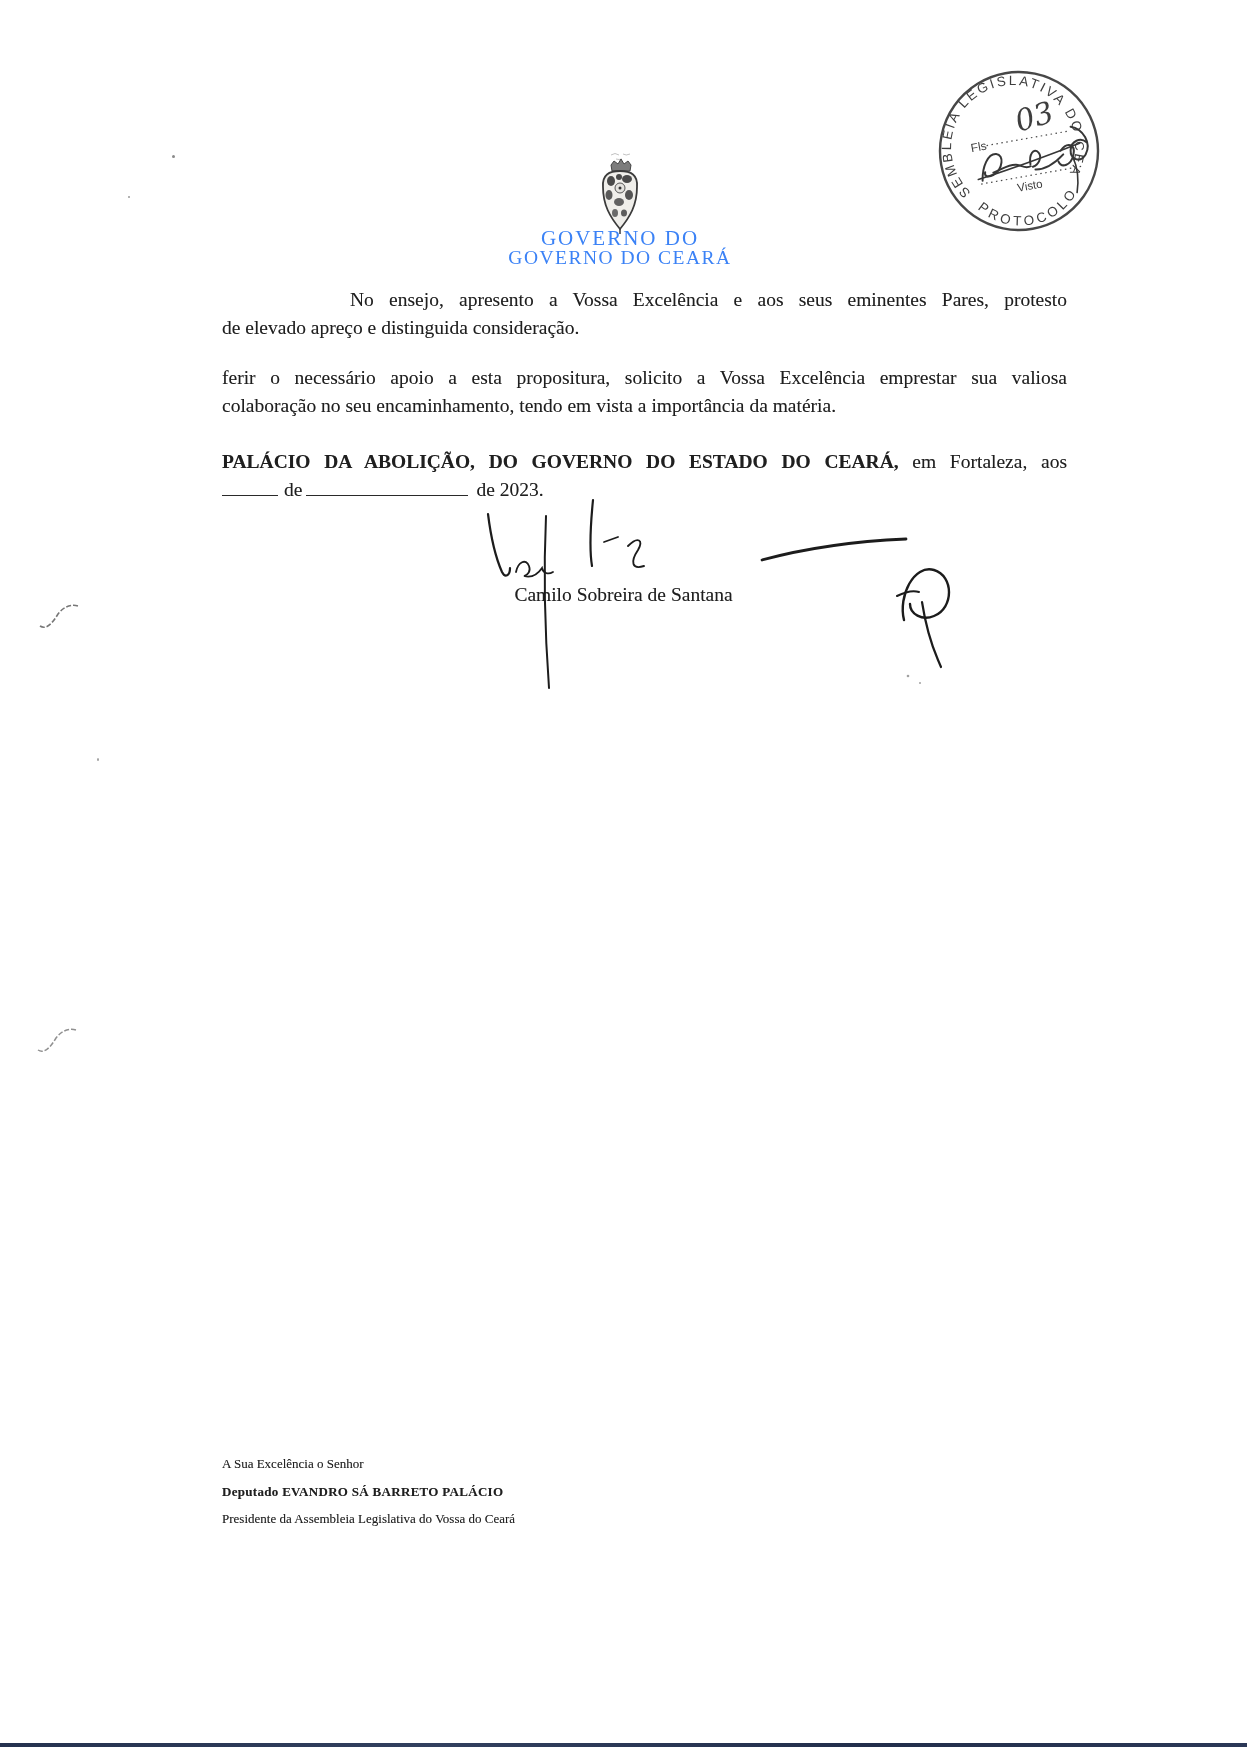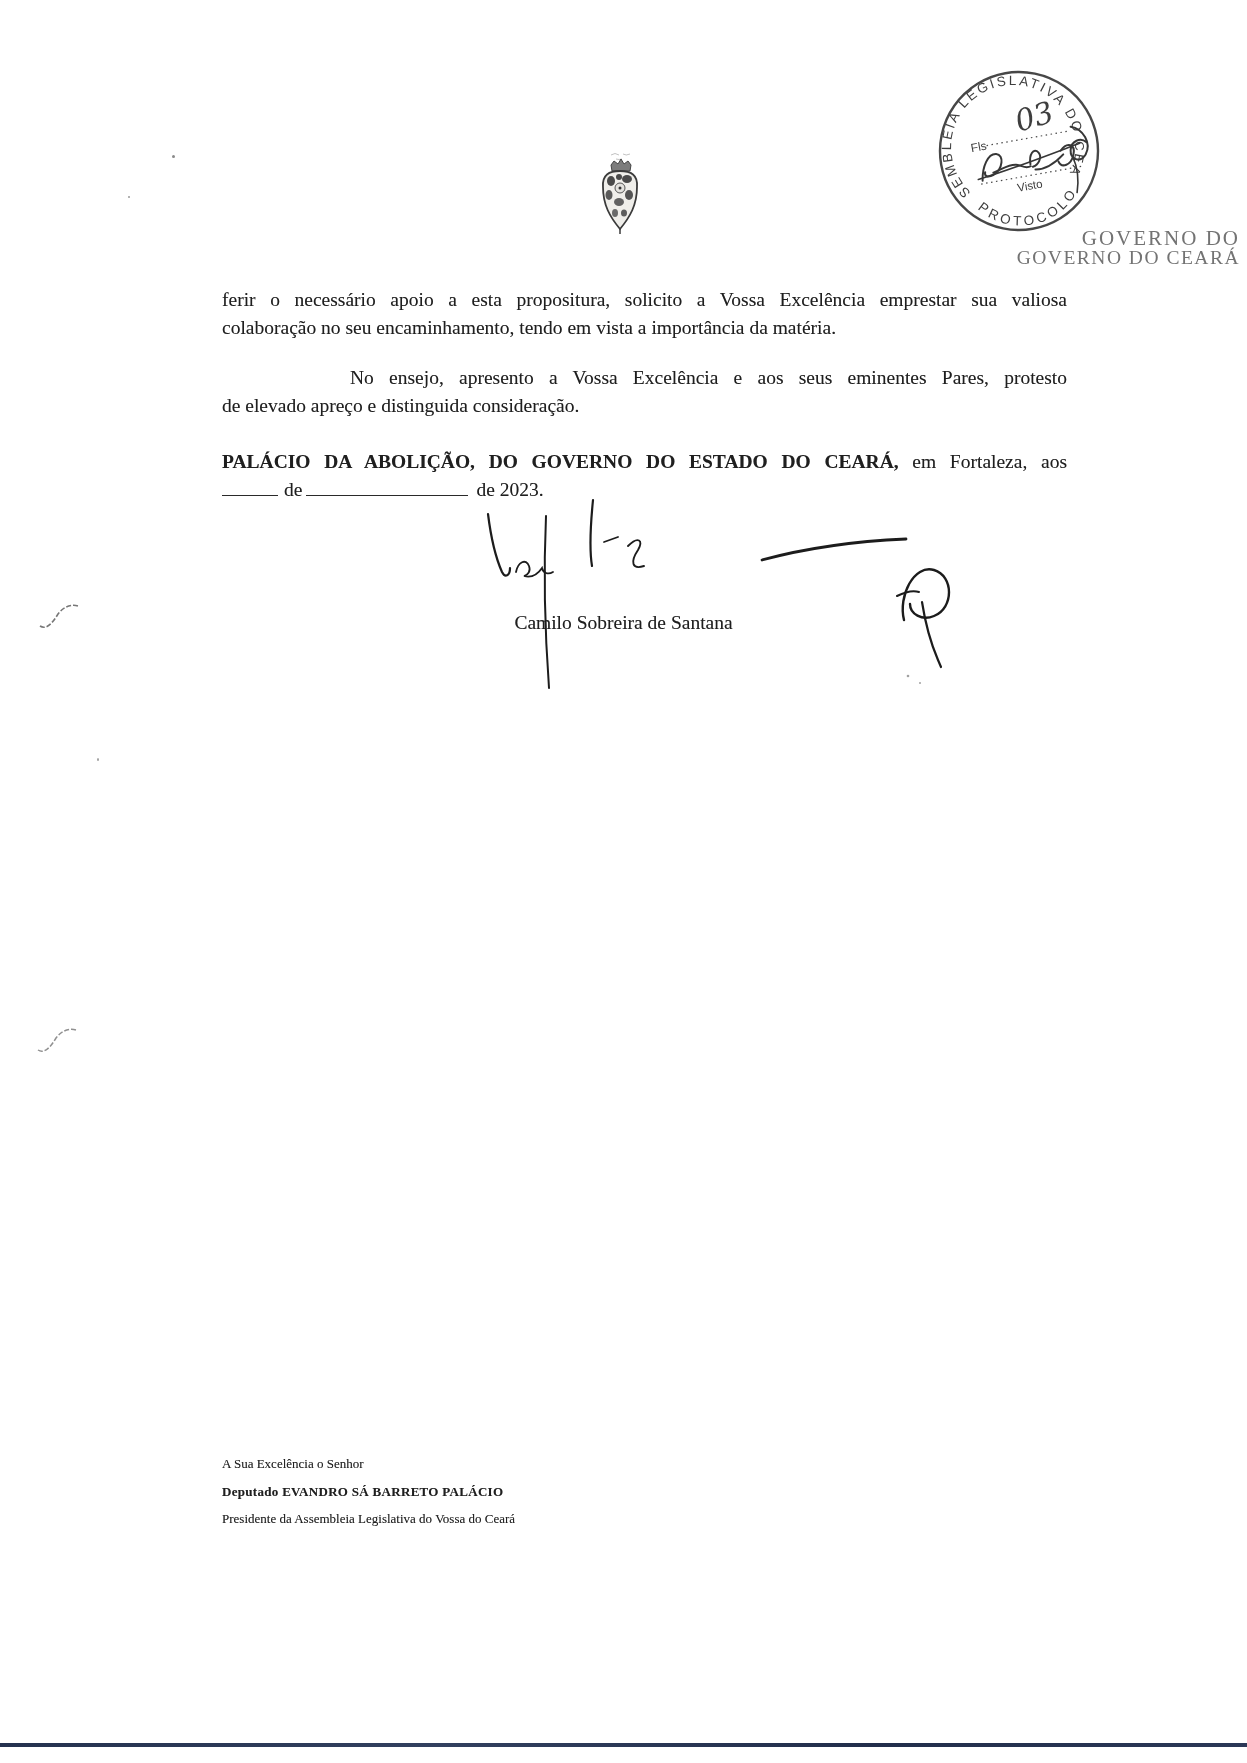--- a/index.html
+++ b/index.html
@@ -3,38 +3,38 @@
 <meta charset="utf-8">
 <style>
   html,body { margin:0; padding:0; background:#e9e9e9; }
   .page {
     position:relative; width:1247px; height:1763px; margin:0 auto;
     background:#ffffff; overflow:hidden;
     font-family:"Liberation Serif", serif; color:#1f1f1f;
   }
   
   .crest { position:absolute; left:596px; top:150px; }
-  .org-header { position:absolute; left:0; top:228px; width:1240px; text-align:right; color:#737373; }
+  .org-header { position:absolute; left:0; top:228px; width:1240px; text-align:center; color:#3b82f6; }
   .org-line1 { font-size:21px; letter-spacing:2px; line-height:20px; }
   .org-line2 { font-size:19.5px; letter-spacing:1.5px; line-height:19px; }
   
   .stamp { position:absolute; left:928px; top:60px; opacity:.92; }
   .stamp text { fill:#2e2e2e; }
   
   .bodytext { position:absolute; left:222px; top:286px; width:845px; font-size:19.5px; line-height:28px; text-shadow:0 0 .4px rgba(20,20,20,.35); }
   .para + .para { margin-top:22px; }
   .para.p3 { margin-top:28px; }
   .line { display:block; }
   .just { text-align:justify; text-align-last:justify; }
   .indent { padding-left:128px; }
   .blank { display:inline-block; border-bottom:1.6px solid #2a2a2a; height:14px; vertical-align:baseline; }
   .blank.b1 { width:56px; margin-right:6px; }
   .blank.b2 { width:162px; margin:0 8px 0 4px; }
   
-  .sig-block { position:absolute; left:0; top:611px; width:1247px; text-align:center; text-shadow:0 0 .4px rgba(20,20,20,.35); }
+  .sig-block { position:absolute; left:0; top:583px; width:1247px; text-align:center; text-shadow:0 0 .4px rgba(20,20,20,.35); }
   .signer-name { font-size:19.5px; line-height:24px; }
   .signer-title { font-size:20.5px; line-height:25px; font-weight:bold; letter-spacing:.5px; }
   .handwriting { position:absolute; left:430px; top:450px; }
   
   .addressee { position:absolute; left:222px; top:1450px; font-size:13px; line-height:27.5px; text-shadow:0 0 .4px rgba(20,20,20,.35); }
   .addr-bold { font-weight:bold; letter-spacing:.3px; }
   
   .footer-rule { position:absolute; left:0; top:1743px; width:1247px; height:4px; background:linear-gradient(90deg,#25324f 0%,#32405f 35%,#222e4b 70%,#2b3857 100%); }
   
   .artifact { position:absolute; }
@@ -103,27 +103,27 @@
           <path d="M146,76 c12,4 18,20 10,30 c-7,8 -16,2 -14,-7 c2,-9 12,-11 17,-5"></path>
           <path d="M143,106 c3,12 2,24 -2,36" stroke-width="1.6"></path>
         </g>
         <line x1="48" y1="117" x2="150" y2="117" stroke="#3a3a3a" stroke-width="1.2" stroke-dasharray="1.5 3.5"></line>
         <text x="83" y="131" font-size="11.5" font-family="Liberation Sans, sans-serif">Visto</text>
       </g>
     </svg>
   </div>
 
   <div class="bodytext">
+    <div class="para p2">
+      <span class="line just indent">No ensejo, apresento a Vossa Excelência e aos seus eminentes Pares, protesto</span>
+      <span class="line">de elevado apreço e distinguida consideração.</span>
+    </div>
     <div class="para p1">
       <span class="line just">ferir o necessário apoio a esta propositura, solicito a Vossa Excelência emprestar sua valiosa</span>
       <span class="line">colaboração no seu encaminhamento, tendo em vista a importância da matéria.</span>
-    </div>
-    <div class="para p2">
-      <span class="line just indent">No ensejo, apresento a Vossa Excelência e aos seus eminentes Pares, protesto</span>
-      <span class="line">de elevado apreço e distinguida consideração.</span>
     </div>
     <div class="para p3">
       <span class="line just"><b>PALÁCIO DA ABOLIÇÃO, DO GOVERNO DO ESTADO DO CEARÁ,</b><span> em Fortaleza, aos</span></span>
       <span class="line">
         <span class="blank b1"></span><span>de</span><span class="blank b2"></span><span>de 2023.</span>
       </span>
     </div>
   </div>
 
   <div class="handwriting">

